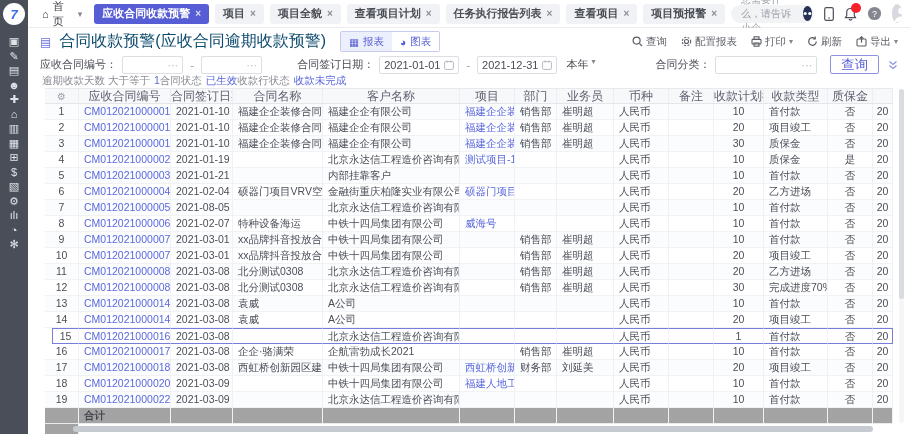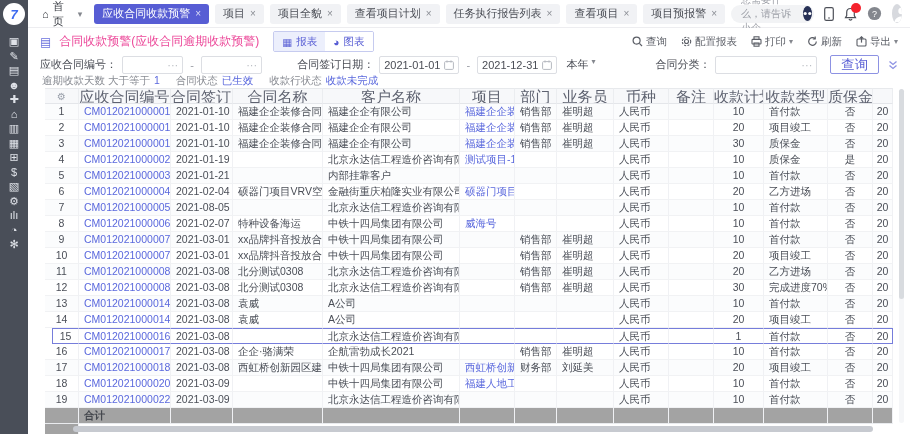--- a/index.html
+++ b/index.html
@@ -10,36 +10,36 @@
     display:flex;flex-direction:column;align-items:center;padding-top:3px;}
   .logo{width:22px;height:22px;border-radius:50%;background:#fff;display:flex;align-items:center;
     justify-content:center;font-weight:bold;font-style:italic;font-size:13px;color:#3e6bf0;margin-bottom:9px;}
   .side-icon{width:28px;height:14.5px;color:#dfe2e8;font-size:11px;line-height:14.5px;text-align:center;cursor:pointer;}
   
   .tabbar{position:absolute;left:28px;right:0;top:0;height:28px;background:#fff;border-bottom:1px solid #ededf0;
     display:flex;align-items:center;padding:0 8px;gap:6px;}
   .home-tab{display:flex;align-items:center;gap:4px;color:#3d4047;padding:0 6px;cursor:pointer;}
   .home-tab .caret{color:#84878e;font-size:9px;margin-left:10px;}
   .tab{height:20px;display:flex;align-items:center;gap:5px;padding:0 8px;border-radius:3px;
-    background:#f1f2f5;color:#4a4d55;cursor:pointer;white-space:nowrap;}
+    background:#f1f2f5;color:#4a4d55;cursor:pointer;white-space:nowrap;font-weight:bold;}
   .tab .x{color:#8a8d94;font-size:10px;}
   .tab.active{background:#575dd4;color:#fff;}
   .tab.active .x{color:#dcdef8;}
   .top-right{margin-left:auto;display:flex;align-items:center;gap:10px;}
   .assist-pill{height:18px;background:#f2f3f5;border-radius:10px;display:flex;align-items:center;
     padding:0 2px 0 10px;color:#9a9da5;font-size:10px;gap:6px;cursor:pointer;}
   .assist-eye{width:15px;height:15px;border-radius:50%;background:#273156;display:flex;align-items:center;justify-content:center;}
   .icon-btn{position:relative;width:16px;height:16px;display:flex;align-items:center;justify-content:center;cursor:pointer;color:#4d5058;}
   .badge-dot{position:absolute;top:-3px;right:-4px;min-width:10px;height:10px;border-radius:5px;background:#f5222d;}
   .avatar{width:19px;height:19px;border-radius:50%;background:#d7d9de;overflow:hidden;cursor:pointer;}
   
   .titlebar{position:absolute;left:28px;right:0;top:28px;height:27px;display:flex;align-items:center;
     padding:0 12px;gap:8px;background:#fff;}
   .doc-ic{color:#6a71dd;font-size:12px;}
-  .page-title{color:#ec4899;font-size:12px;}
+  .page-title{color:#0c4a6e;font-size:16px;}
   .seg{display:flex;margin-left:6px;border:1px solid #c6cbef;border-radius:2px;overflow:hidden;}
   .seg-btn{height:19px;display:flex;align-items:center;gap:4px;padding:0 8px;color:#575dd4;background:#fff;cursor:pointer;font-size:10.5px;}
   .seg-btn.on{background:#eceffc;}
   .title-actions{margin-left:auto;display:flex;align-items:center;gap:14px;color:#5b5e66;font-size:10.5px;}
   .t-act{display:flex;align-items:center;gap:3px;cursor:pointer;}
   .t-act .caret{color:#84878e;font-size:8px;}
   
   .filterbar{position:absolute;left:28px;right:0;top:55px;height:19px;display:flex;align-items:center;
     padding:0 12px;gap:5px;white-space:nowrap;}
   .f-label{color:#4a4d55;}
@@ -50,26 +50,26 @@
   .f-date{height:18px;border:1px solid #dcdee3;border-radius:2px;background:#fff;display:flex;align-items:center;
     gap:4px;padding:0 4px;color:#4a4d55;cursor:pointer;}
   .f-select{display:flex;align-items:flex-start;gap:3px;color:#4a4d55;padding:0 4px;cursor:pointer;}
   .f-select .caret{color:#84878e;font-size:8px;}
   .gap{width:38px;}
   .query-btn{height:19px;padding:0 10px;border:1px solid #8d92e3;border-radius:2px;color:#575dd4;
     background:#fff;display:flex;align-items:center;cursor:pointer;margin-left:8px;}
   .expand{color:#8d92e3;cursor:pointer;margin-left:4px;}
   
   .legendbar{position:absolute;left:28px;right:0;top:74px;height:13px;display:flex;align-items:center;
-    padding:0 14px;gap:16px;color:#8a8d94;font-size:10.5px;}
+    padding:0 14px;gap:0;color:#8a8d94;font-size:10.5px;}
   .legend-val{color:#5a68dd;margin-left:4px;}
   
   .tablewrap{position:absolute;left:45px;top:88px;width:852px;}
   .grid-row{display:grid;grid-template-columns:34px 92px 62px 90px 137px 55px 42px 57px 55px 45px 50px 64px 45px 20px;}
-  .th{height:16px;line-height:15px;background:#f7f8fa;color:#5e6270;text-align:center;font-size:15px;
+  .th{height:16px;line-height:15px;background:#f7f8fa;color:#5e6270;text-align:center;font-size:12px;
     border-bottom:1px solid #e4e6ea;border-top:1px solid #e7e9ec;border-right:1px solid #ebedf0;
     overflow:hidden;white-space:nowrap;cursor:pointer;}
   .td{height:16px;line-height:15px;padding:0 5px;border-bottom:1px solid #f1f2f4;border-right:1px solid #f0f1f4;
     overflow:hidden;white-space:nowrap;color:#4a4e57;font-size:10.5px;}
   .td.c{text-align:center;padding:0 2px;}
   .row:nth-child(odd) .td{background:#fbfcfd;}
   .row .td.link, .row .td .lnk{color:#5a68dd;cursor:pointer;}
   .row.selected .td{border-top:1px solid #767ddb;border-bottom:1px solid #767ddb;background:#fff;}
   .row.selected .td:first-child{border-left:1px solid #767ddb;margin-left:7px;}
   .row.selected .td:last-child{border-right:1px solid #767ddb;}

